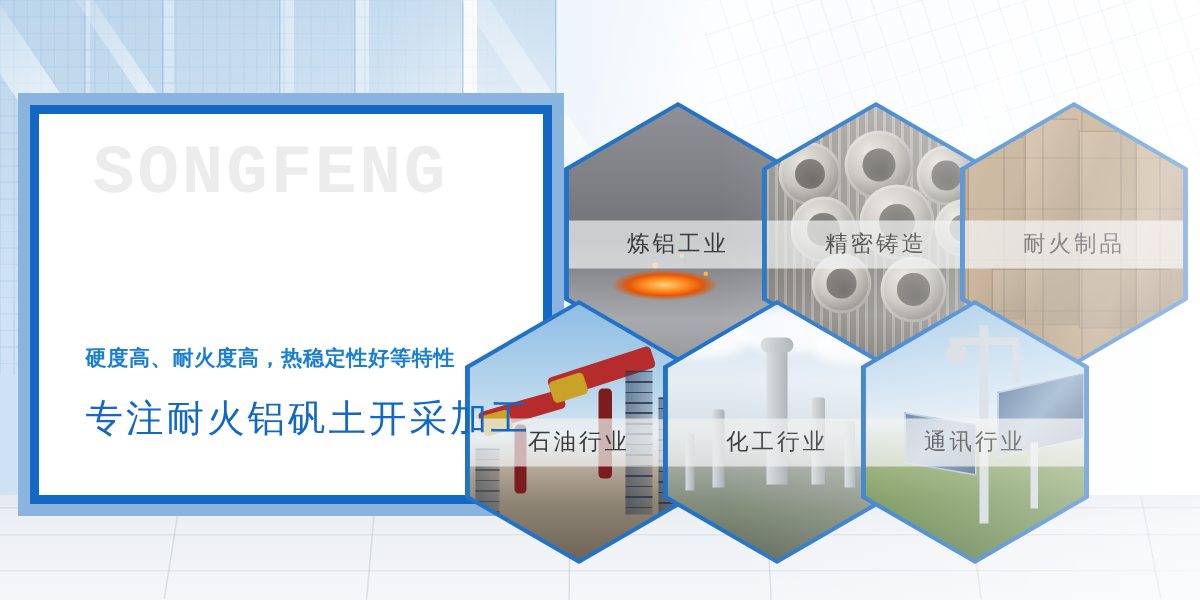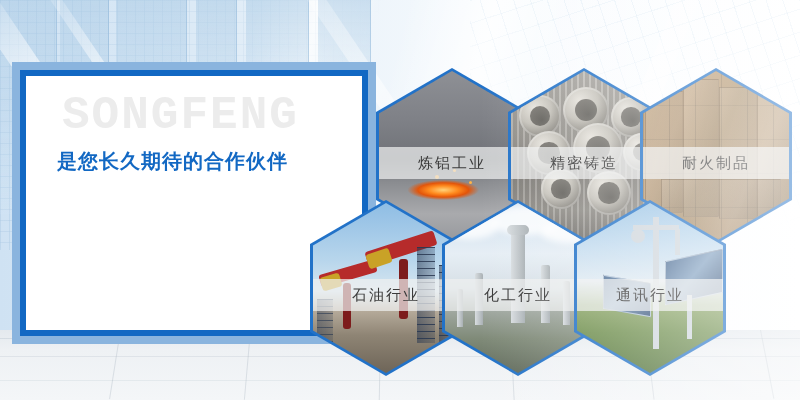--- a/index.html
+++ b/index.html
@@ -416,16 +416,17 @@
         </div>
         <div class="hex-label">通讯行业</div>
       </div>
     </div>
 
     <div class="hex-fadecol"></div>
   </div>
 
   <div class="copy">
     <div class="watermark">SONGFENG</div>
-    <div class="title-sub">是您长久期待的合作伙伴</div>
+    <div class="feature-line">硬度高、耐火度高，热稳定性好等特性</div>
+    <div class="focus-line">专注耐火铝矾土开采加工</div>
   </div>
 
 </div>
 
 </body></html>

